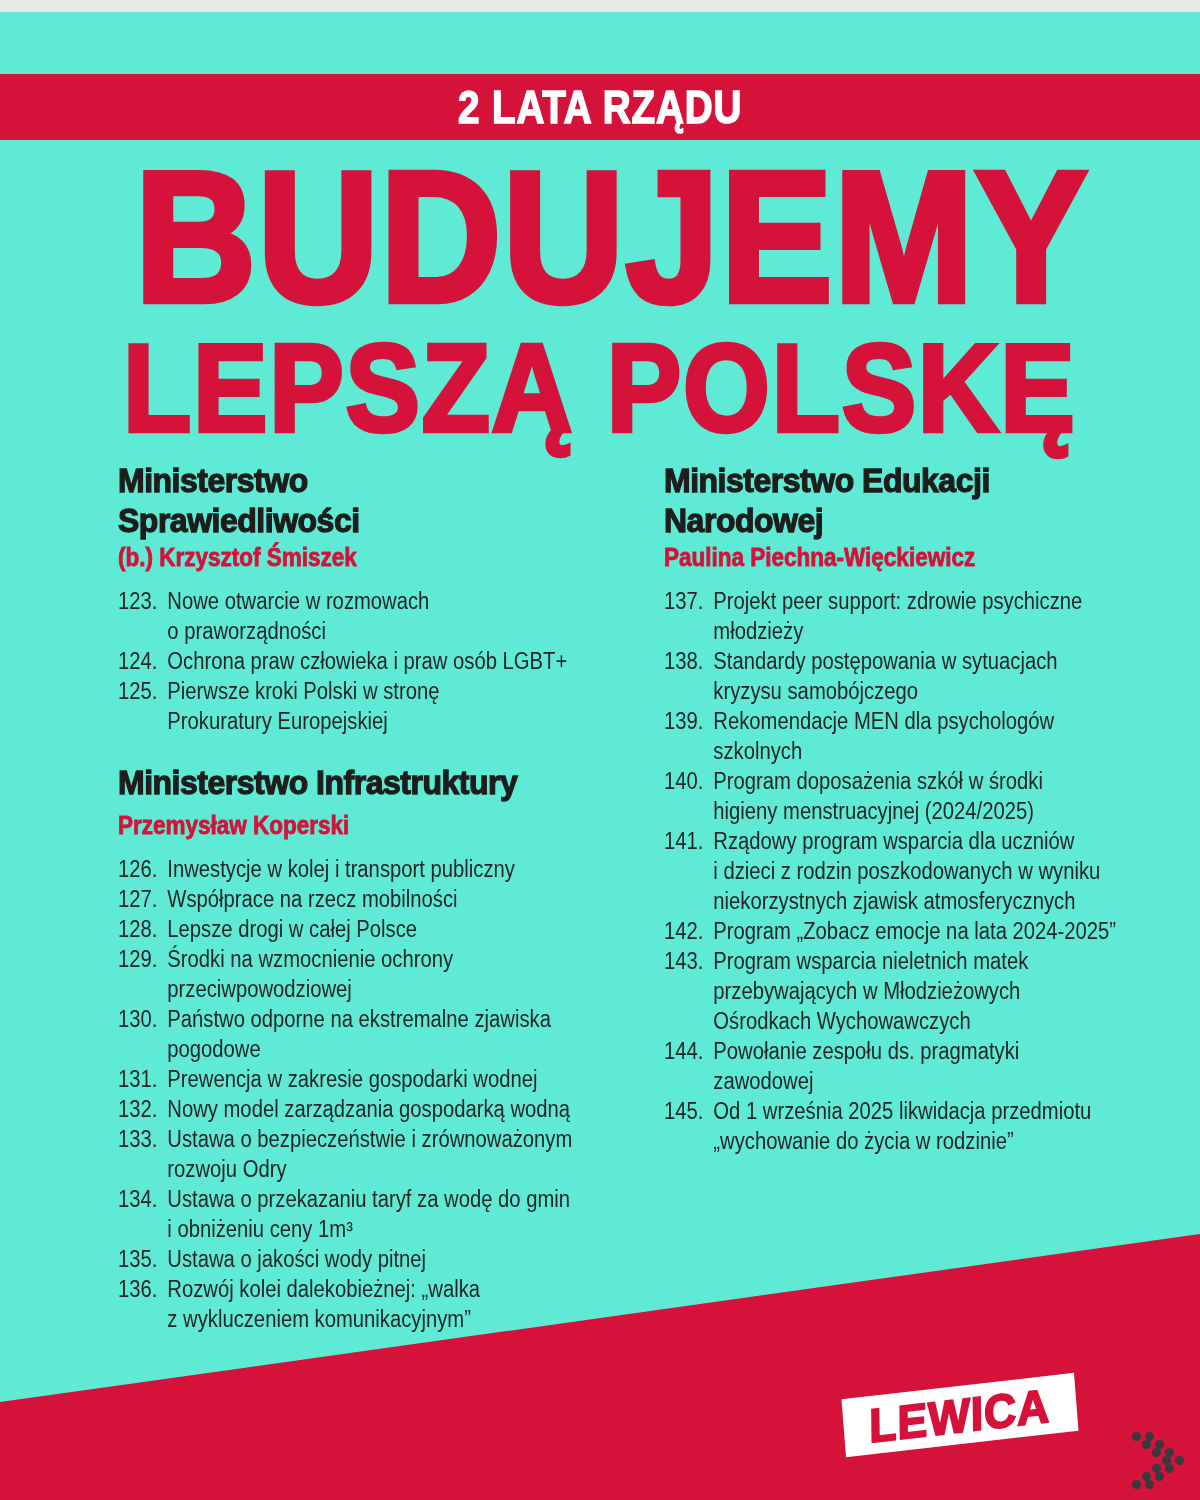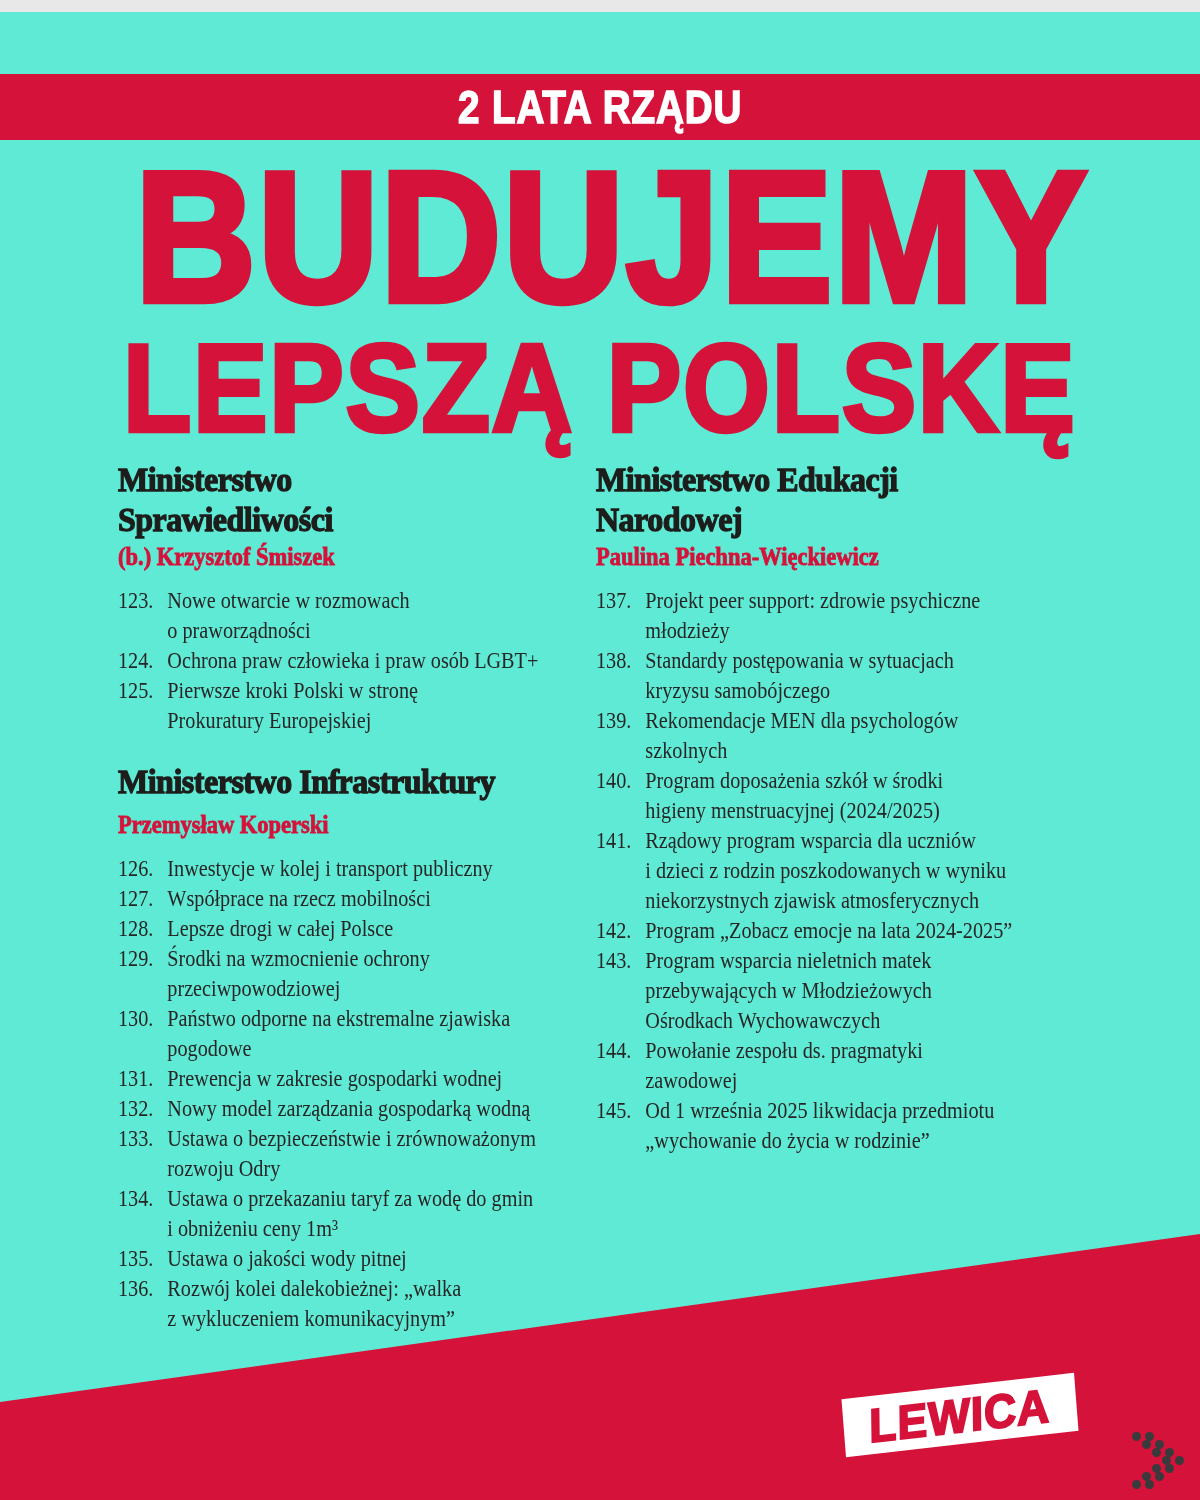--- a/index.html
+++ b/index.html
@@ -35,23 +35,23 @@
     color:var(--red);font-weight:bold;line-height:1;white-space:nowrap;
   }
   .title-line .tl{
     display:inline-block;transform-origin:center;
   }
   .title1{top:132px;font-size:186px;padding-left:12px;}
   .title1 .tl{transform:scaleX(0.9);letter-spacing:2px;-webkit-text-stroke:6.5px currentColor;}
   .title2{top:314px;font-size:124px;text-decoration:underline;}
   .title2 .tl{transform:scaleX(0.9);letter-spacing:2px;-webkit-text-stroke:4.5px currentColor;}
   
-  .col{position:absolute;top:448px;font-family:Liberation Serif, serif;}
+  .col{position:absolute;top:448px;}
   .col-left{left:118px;width:490px;}
-  .col-right{left:596px;width:530px;}
+  .col-right{left:664px;width:530px;}
   .ministry{
     margin:0;color:var(--heading-black);
     font-size:34px;line-height:40px;font-weight:bold;
     letter-spacing:-0.5px;-webkit-text-stroke:1.3px currentColor;
     transform:scaleX(0.94);transform-origin:0 0;width:540px;
   }
   .ministry .ln{display:block;white-space:nowrap;}
   .ministry .ln:empty{display:none;}
   .minister{
     margin-top:2px;color:var(--red);

